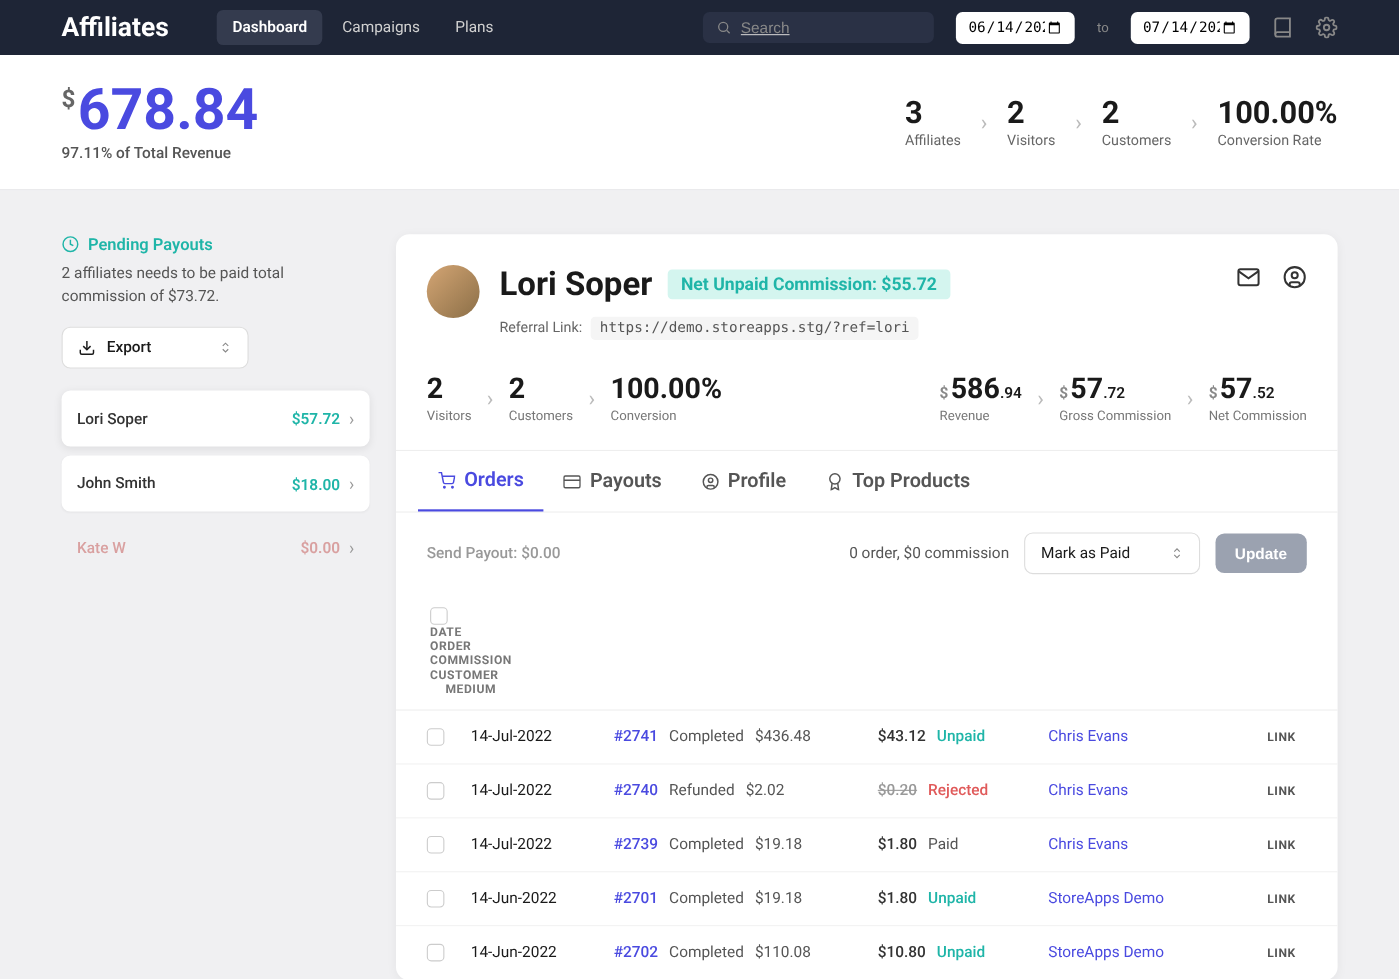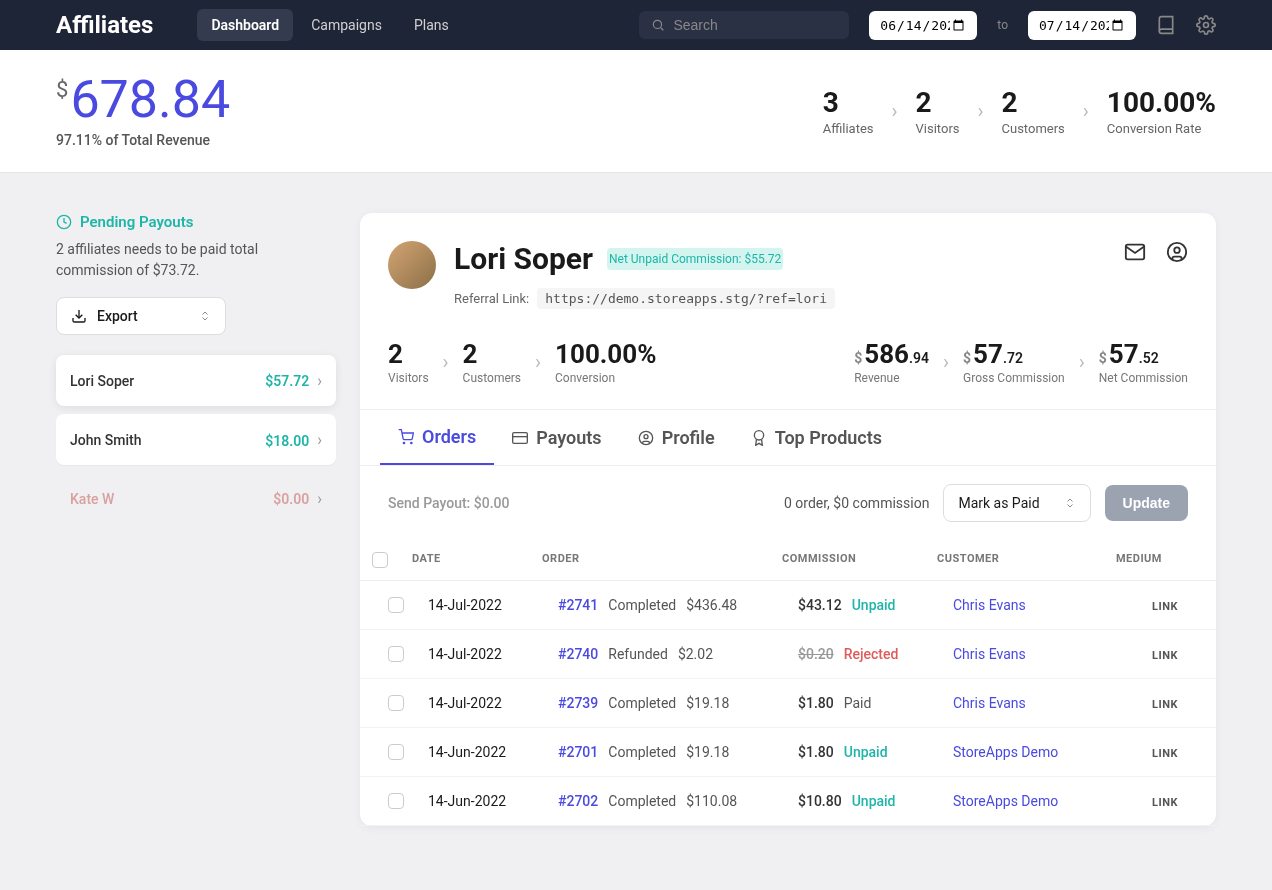--- a/index.html
+++ b/index.html
@@ -10,21 +10,21 @@
 .nav-item { color: #d0d0d0; padding: 8px 14px; border-radius: 6px; font-size: 14px; cursor: pointer; }
 .nav-item.active { background: #343b4e; color: #fff; font-weight: 600; }
 .search-box { background: #2a3145; border-radius: 6px; display: flex; align-items: center; padding: 6px 12px; width: 210px; margin-left: auto; }
 .search-box input { background: transparent; border: none; color: #ccc; outline: none; font-size: 14px; width: 100%; }
 .search-box input::placeholder { color: #888; }
 .date-input { background: #fff; border: none; border-radius: 6px; padding: 6px 10px; font-size: 13px; width: 108px; }
 .to-label { color: #888; font-size: 12px; }
 .topbar-icon { color: #888; cursor: pointer; }
 .summary-bar { background: #fff; padding: 24px 56px; display: flex; align-items: center; border-bottom: 1px solid #e5e5e8; }
 .revenue-block { }
-.revenue-amount { font-size: 52px; font-weight: 400; color: #4a4ae0; line-height: 1; }
+.revenue-amount { font-size: 52px; font-weight: 700; color: #4a4ae0; line-height: 1; }
 .revenue-amount .dollar { font-size: 22px; vertical-align: 20px; color: #666; margin-right: 2px; }
 .revenue-sub { color: #555; font-size: 14px; margin-top: 6px; font-weight: 500; }
 .summary-stats { margin-left: auto; display: flex; align-items: center; gap: 18px; }
 .stat { text-align: left; }
 .stat-val { font-size: 28px; font-weight: 700; color: #1a1a1a; }
 .stat-label { font-size: 13px; color: #666; margin-top: 2px; }
 .chev { color: #bbb; font-size: 20px; }
 .main { display: flex; padding: 40px 56px; gap: 24px; align-items: flex-start; }
 .sidebar { width: 280px; }
 .pending-box { margin-bottom: 16px; }
@@ -40,42 +40,42 @@
 .affiliate-amt { font-size: 14px; font-weight: 600; color: #1fb5a8; }
 .affiliate-item.dim .affiliate-name { color: #d9a0a0; }
 .affiliate-item.dim .affiliate-amt { color: #d9a0a0; }
 .affiliate-chev { color: #999; font-size: 16px; margin-left: 8px; }
 .panel { flex: 1; background: #fff; border-radius: 12px; box-shadow: 0 2px 10px rgba(0,0,0,0.05); }
 .panel-header { padding: 28px 28px 20px; display: flex; align-items: flex-start; gap: 18px; }
 .avatar { width: 48px; height: 48px; border-radius: 50%; background: linear-gradient(135deg,#d4a574,#8b6f47); flex-shrink: 0; }
 .profile-main { flex: 1; }
 .profile-row1 { display: flex; align-items: center; gap: 14px; }
 .profile-name { font-size: 30px; font-weight: 700; }
-.commission-badge { background: #d4f5ef; color: #1fb5a8; font-size: 12px; font-weight: 400; padding: 4px 2px; border-radius: 4px; }
+.commission-badge { background: #d4f5ef; color: #1fb5a8; font-size: 16px; font-weight: 700; padding: 4px 12px; border-radius: 4px; }
 .referral-row { margin-top: 12px; font-size: 13px; color: #666; display: flex; align-items: center; gap: 8px; }
 .referral-link { font-family: monospace; background: #f5f5f5; padding: 3px 8px; border-radius: 4px; color: #555; }
 .panel-icons { display: flex; gap: 20px; color: #333; }
 .panel-stats { padding: 10px 28px 24px; display: flex; align-items: center; gap: 14px; }
 .pstat { }
 .pstat-val { font-size: 26px; font-weight: 700; }
 .pstat-val .cents { font-size: 14px; font-weight: 600; }
 .pstat-val .dol { font-size: 14px; color: #888; margin-right: 2px; }
 .pstat-label { font-size: 12px; color: #777; margin-top: 2px; }
 .panel-stats .gap { flex: 1; }
 .tabs { display: flex; border-top: 1px solid #eee; border-bottom: 1px solid #eee; padding: 0 20px; }
 .tab { padding: 16px 18px; font-size: 18px; font-weight: 600; color: #555; display: flex; align-items: center; gap: 8px; cursor: pointer; }
 .tab.active { color: #4a4ae0; border-bottom: 2px solid #4a4ae0; }
 .toolbar { padding: 18px 28px; display: flex; align-items: center; gap: 14px; }
 .send-payout { color: #999; font-size: 14px; font-weight: 500; text-align: center; }
 .toolbar .spacer { flex: 1; }
 .order-summary { color: #555; font-size: 14px; }
-.mark-select { border: 1px solid #ddd; border-radius: 8px; padding: 10px 14px; font-size: 14px; background: #fff; display: flex; align-items: center; gap: 24px; cursor: pointer; }
+.mark-select { border: 1px solid #ddd; border-radius: 8px; padding: 10px 14px; font-size: 14px; background: #fff; display: flex; align-items: center; gap: 36px; cursor: pointer; }
 .update-btn { background: #9ba2b0; color: #fff; border: none; border-radius: 8px; padding: 10px 18px; font-size: 14px; font-weight: 600; cursor: pointer; }
 .table { width: 100%; }
-.thead { display: flex; padding: 12px 12px; border-bottom: 1px solid #eee; font-size: 11px; font-weight: 700; color: #777; letter-spacing: 0.5px; }
+.thead { display: flex; padding: 12px 31px; border-bottom: 1px solid #eee; font-size: 11px; font-weight: 700; color: #777; letter-spacing: 0.5px; flex-direction: column; }
 .col-check { width: 40px; }
 .col-date { width: 130px; }
 .col-order { width: 240px; }
 .col-comm { width: 155px; }
 .col-cust { width: 165px; }
 .col-med { width: 60px; text-align: right; }
 .trow { display: flex; padding: 16px 28px; border-bottom: 1px solid #f2f2f2; font-size: 14px; align-items: center; }
 .checkbox { width: 16px; height: 16px; border: 1.5px solid #ccc; border-radius: 4px; }
 .order-num { color: #4a4ae0; font-weight: 500; margin-right: 10px; }
 .order-status { color: #555; margin-right: 10px; }
@@ -97,21 +97,21 @@
   <div class="nav">
     <div class="nav-item active">Dashboard</div>
     <div class="nav-item">Campaigns</div>
     <div class="nav-item">Plans</div>
   </div>
   <div class="search-box">
     <svg width="16" height="16" viewBox="0 0 24 24" fill="none" stroke="#888" stroke-width="2">
         <circle cx="11" cy="11" r="7"></circle>
         <line x1="21" y1="21" x2="16.65" y2="16.65"></line>
       </svg>
-    <input type="text" style="margin-left: 8px;" placeholder="Search">
+    <input type="text" style="margin-left: 8px; text-decoration: underline;" placeholder="Search">
   </div>
   <input type="date" class="date-input" value="2022-06-14" style="">
   <span class="to-label">to</span>
   <input type="date" class="date-input" value="2022-07-14" style="">
   <span class="topbar-icon">
       <svg width="20" height="20" viewBox="0 0 24 24" fill="none" stroke="currentColor" stroke-width="2">
         <path d="M4 19.5A2.5 2.5 0 0 1 6.5 17H20"></path>
         <path d="M6.5 2H20v20H6.5A2.5 2.5 0 0 1 4 19.5v-15A2.5 2.5 0 0 1 6.5 2z"></path>
       </svg>
     </span>

